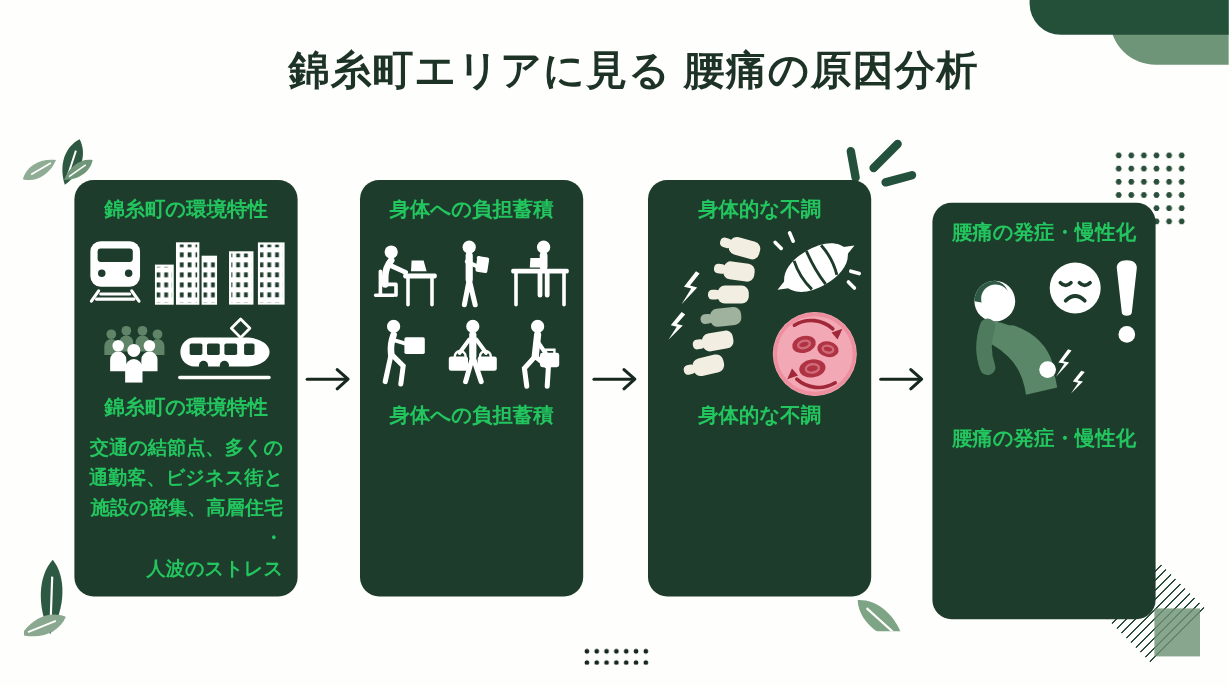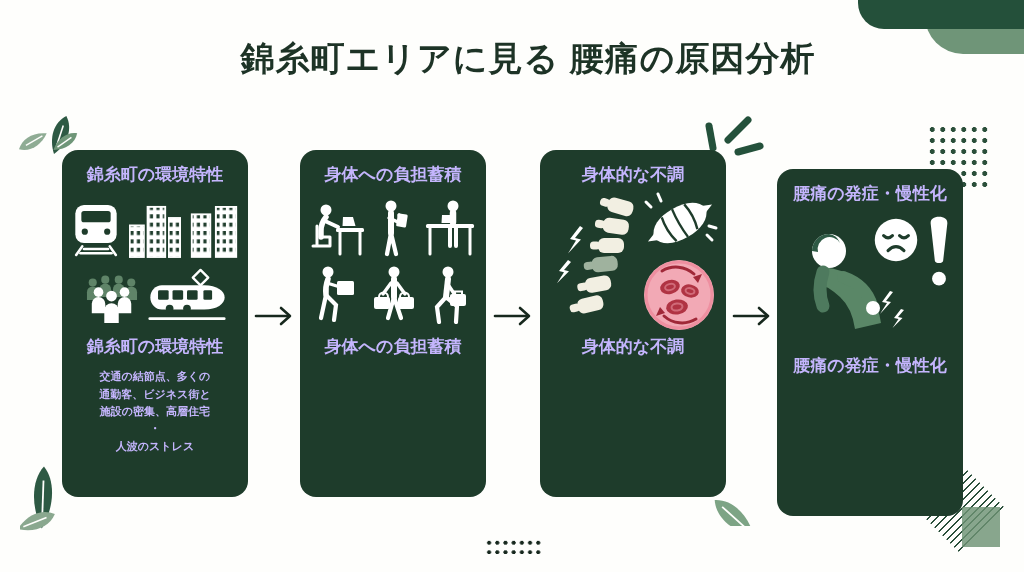--- a/index.html
+++ b/index.html
@@ -34,33 +34,33 @@
   
   .hatch{position:absolute;left:922px;top:470px;width:82px;height:82px;z-index:1;
     background:repeating-linear-gradient(135deg,transparent 0 4.2px,#2a4f3a 4.2px 5.6px);
     clip-path:polygon(55% 0,100% 45%,45% 100%,0 55%);}
   .green-square{position:absolute;left:962px;top:507px;width:38px;height:40px;
     background:rgba(110,146,116,.82);z-index:2;}
 
   
   .card{
     position:absolute;top:150px;width:186px;height:347px;
-    background:#1e3c2b;border-radius:16px;color:#c4b5fd;
+    background:#1e3c2b;border-radius:16px;color:#22c55e;
     display:flex;flex-direction:column;align-items:center;
     box-sizing:border-box;padding:14px 10px 10px;z-index:3;
   }
   .card-1{left:62px;}  .card-2{left:300px;}  .card-3{left:540px;}  .card-4{left:777px;margin-top:19px;}
   .card-title,.card-midtitle{
     font-size:17px;font-weight:800;text-align:center;line-height:1.3;white-space:nowrap;
   }
   .icon-area{position:relative;width:170px;height:140px;margin:6px 0 4px;
     display:flex;flex-direction:column;justify-content:center;align-items:center;gap:8px;}
   .icon-row{display:flex;align-items:flex-end;justify-content:center;gap:8px;}
   .card-body{
-    margin-top:10px;font-size:11px;font-weight:700;text-align:center;
+    margin-top:10px;font-size:16px;font-weight:700;text-align:right;
     line-height:1.58;white-space:pre-line;
   }
 
   
   .flow-arrow{position:absolute;top:305px;z-index:3;}
   .arrow-1{left:253px;} .arrow-2{left:492px;} .arrow-3{left:731px;}
 
   
   .deco{position:absolute;z-index:1;}
   svg{display:block;}

